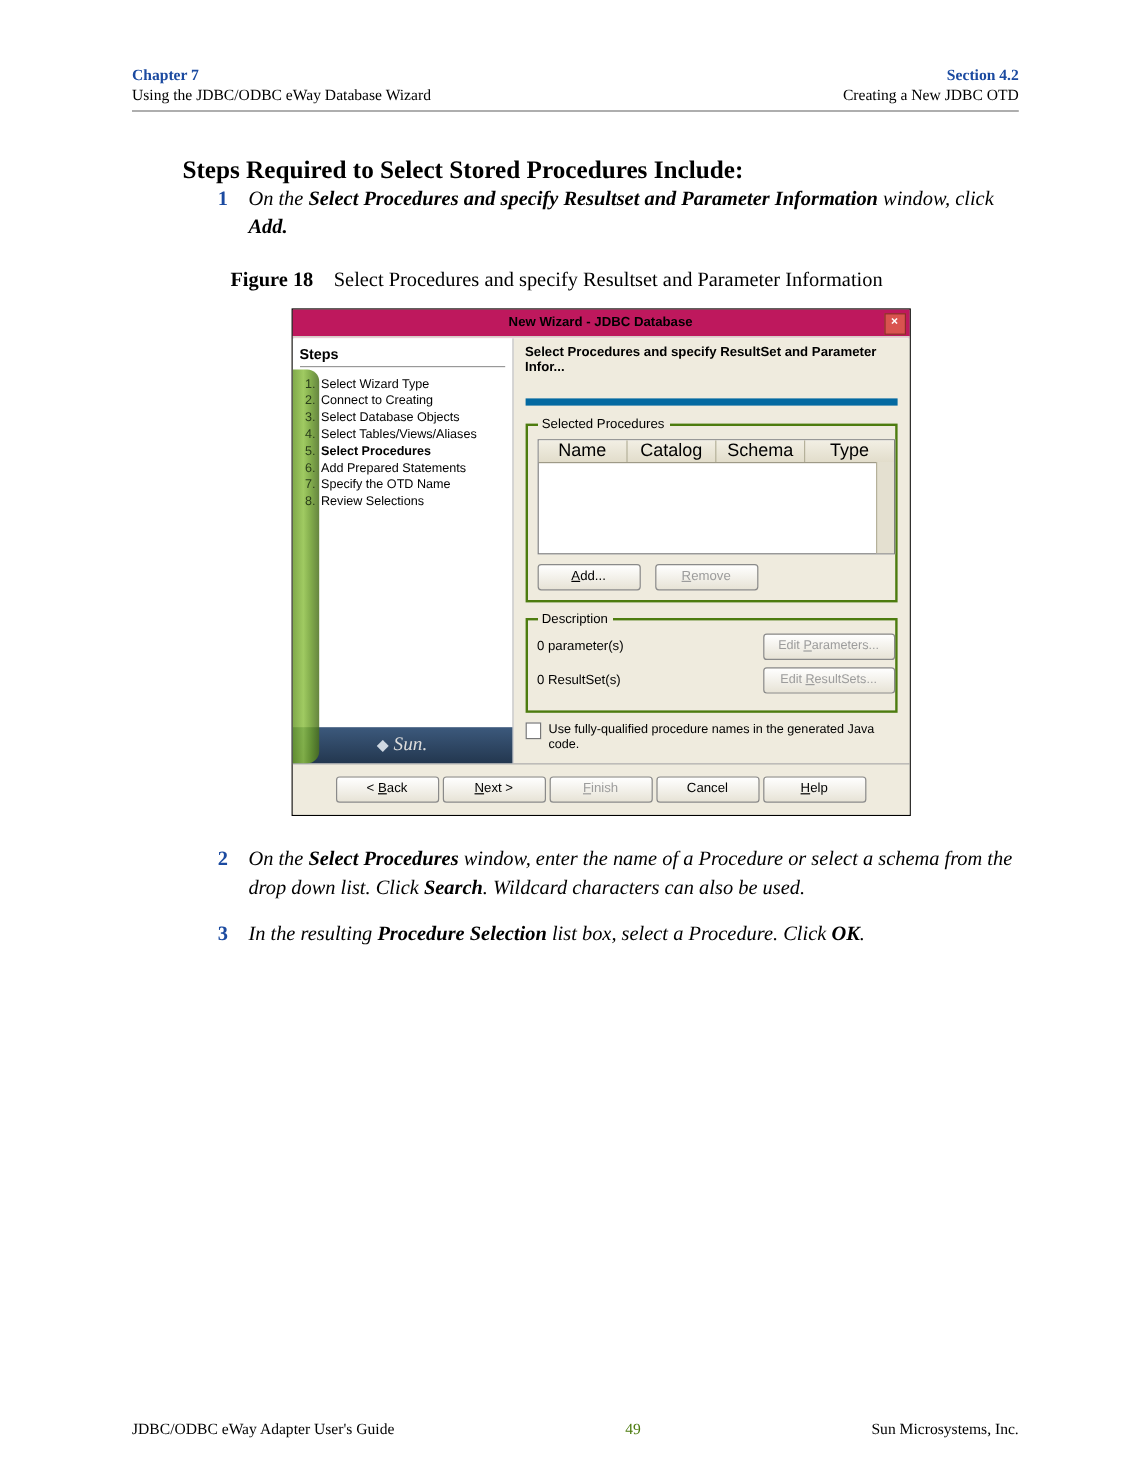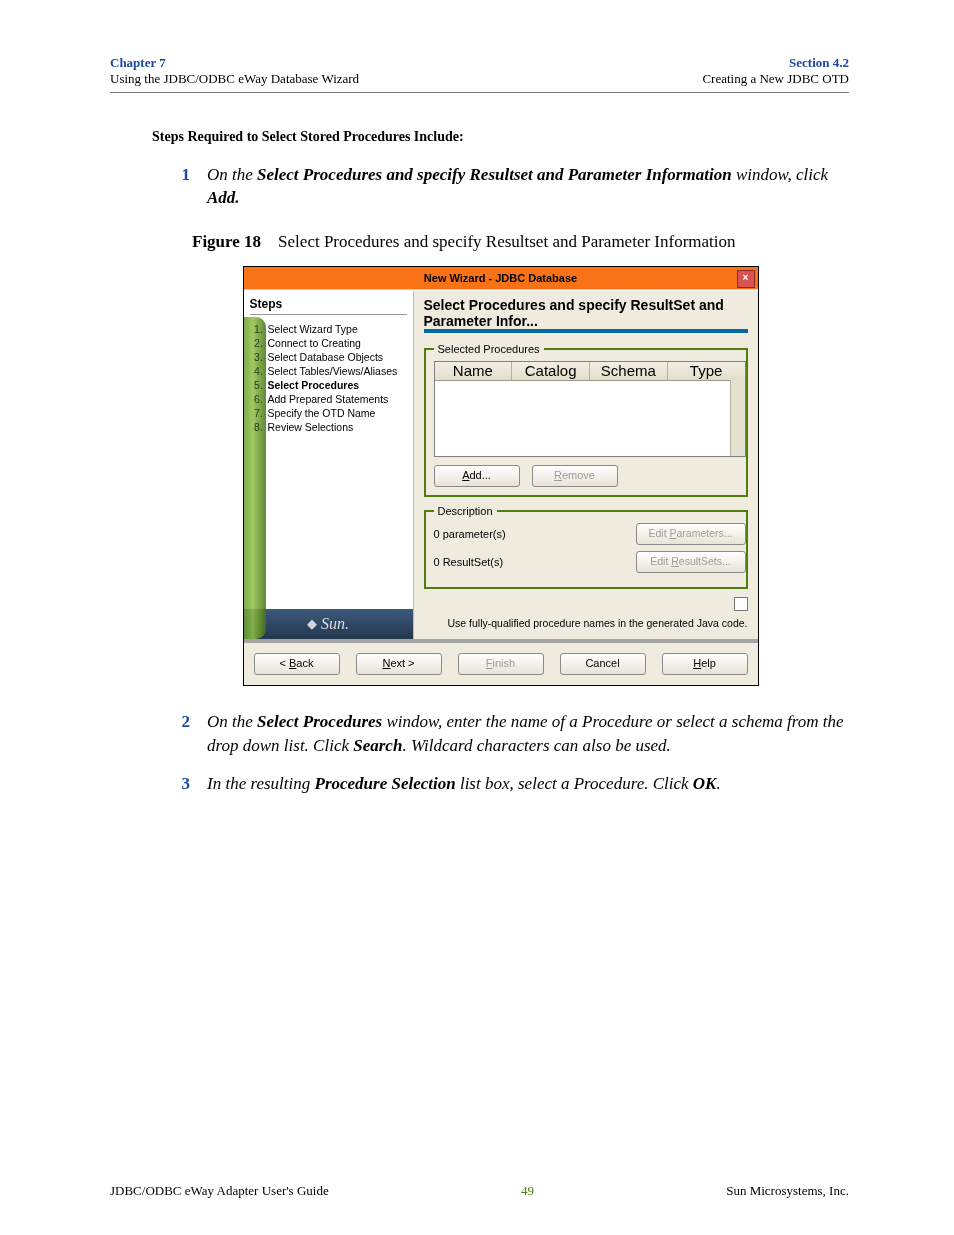--- a/index.html
+++ b/index.html
@@ -30,22 +30,21 @@
     padding-bottom: 4px;
   }
   .header-left .chapter, .header-right .section {
     color: #1b4aa0;
     font-weight: bold;
   }
   .header-right { text-align: right; }
   .content { padding-left: 42px; padding-top: 36px; }
   .heading {
     font-weight: bold;
-    font-size: 14px;
-    margin-bottom: 18px;
+    font-size: 21px;
   }
   .step-item {
     display: flex;
     font-size: 17px;
     line-height: 1.4;
     margin-bottom: 14px;
   }
   .step-num {
     width: 38px;
     flex: 0 0 38px;
@@ -66,21 +65,21 @@
   .dialog {
     width: 514px;
     margin: 0 auto 24px auto;
     border: 1px solid #000;
     box-shadow: 0 0 0 1px #a0a0a0 inset;
     font-family: Tahoma, Arial, sans-serif;
     font-size: 11px;
     background: #efebde;
   }
   .titlebar {
-    background: #f97316;
+    background: #be185d;
     height: 22px;
     display: flex;
     align-items: center;
     justify-content: center;
     position: relative;
     border-bottom: 1px solid #d4d0c8;
   }
   .titlebar-text { font-weight: bold; color: #000; font-size: 11px; }
   .close-btn {
     position: absolute;
@@ -90,21 +89,21 @@
     border: 1px solid #8a2b2b;
     color: #fff;
     font-family: Arial;
     font-size: 10px;
     line-height: 14px;
     text-align: center;
     font-weight: bold;
   }
   .dlg-body { display: flex; border-top: 1px solid #fff; }
   .steps-panel {
-    width: 170px;
+    width: 184px;
     background: #fff;
     border-right: 1px solid #bbb;
     padding: 6px 6px 0 6px;
     box-sizing: border-box;
     position: relative;
     min-height: 290px;
   }
   .steps-title { font-weight: bold; font-size: 12px; margin-bottom: 8px; border-bottom: 1px solid #999; padding-bottom: 3px;}
   .steps-list { position: relative; z-index: 2;}
   .steps-list .row {
@@ -141,23 +140,23 @@
   .sun-brand .diamond { font-size:13px; color:#cfd8e2; font-style: normal;}
 
   .main-panel {
     flex: 1;
     background: #efebde;
     padding: 6px 10px 10px 10px;
     box-sizing: border-box;
   }
   .main-title {
     font-weight: bold;
-    font-size: 14px;
-    padding-bottom: 0;
-    border-bottom: 4px solid #0369a1;
+    font-size: 11px;
+    padding-bottom: 20px;
+    border-bottom: 6px solid #0369a1;
     margin-bottom: 10px;
   }
   fieldset.groupbox {
     border: 2px solid #4d7c0f;
     margin: 0 0 8px 0;
     padding: 6px 0 8px 8px;
     font-size: 11px;
   }
   fieldset.groupbox legend { padding: 0 4px; }
   .table-frame {
@@ -197,29 +196,29 @@
     font-family: Tahoma, Arial, sans-serif;
     font-size: 11px;
     line-height: 18px;
     color: #000;
     min-width: 64px;
     text-align: center;
   }
   .xp-btn.disabled { color: #9c9c9c; }
   .xp-btn.small { min-width: 88px; font-size: 10.5px;}
   .underline-accel { text-decoration: underline; }
-  .cb-row { display:flex; align-items:flex-end; gap:6px; font-size:10.5px; margin-top:4px;flex-direction:column;}
+  .cb-row { display:flex; align-items:flex-start; gap:6px; font-size:10.5px; margin-top:4px;}
   .checkbox { width:12px; height:12px; border:1px solid #777; background:#fff; }
 
   .dlg-footer {
-    border-top: 4px solid #a3a3a3;
+    border-top: 1px solid #a3a3a3;
     padding: 10px;
     display:flex;
     justify-content:center;
-    gap: 16px;
+    gap: 3px;
     background: #efebde;
   }
 
   .page-footer {
     position: absolute;
     bottom: 36px;
     left: 110px;
     right: 105px;
     display: flex;
     justify-content: space-between;

